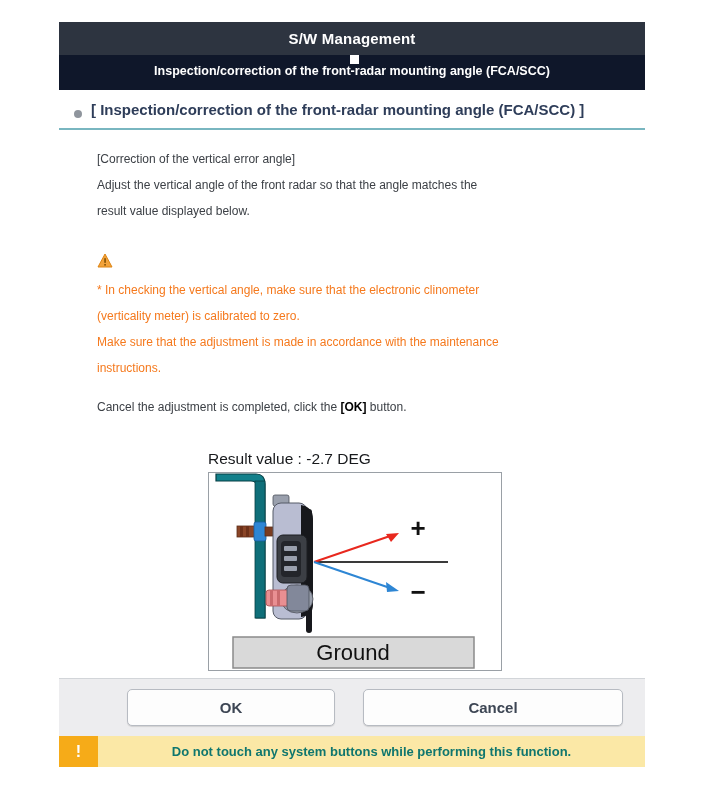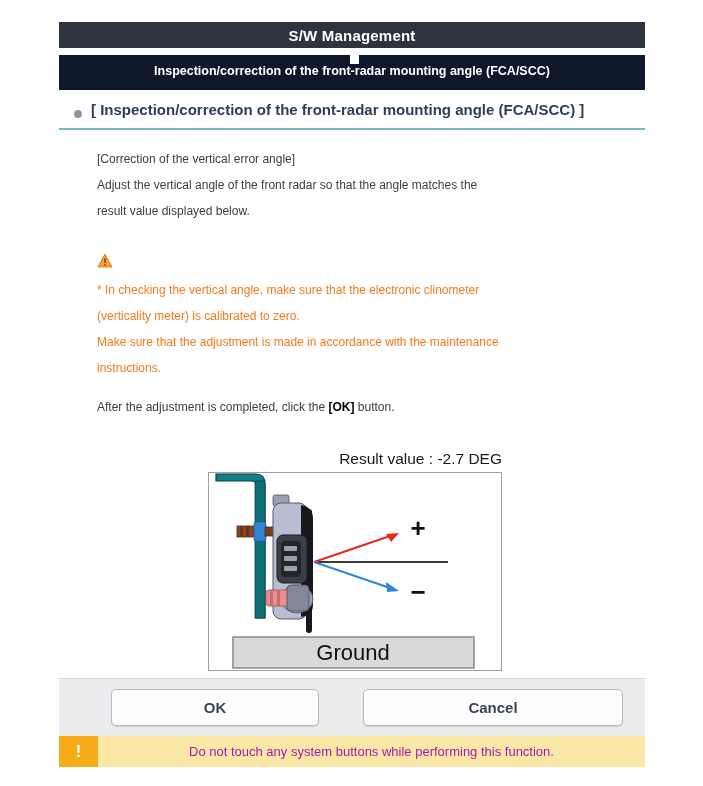--- a/index.html
+++ b/index.html
@@ -4,21 +4,21 @@
 <style>
   html,body{margin:0;padding:0;background:#fff;}
   .canvas{
     position:relative;width:703px;height:786px;background:#ffffff;overflow:hidden;
     font-family:"Liberation Sans",sans-serif;-webkit-font-smoothing:antialiased;
   }
   .abs{position:absolute;}
 
   
   .hdr-dark{
-    left:59px;top:22px;width:586px;height:26px;background:#2d3440;color:#fff;
+    left:59px;top:22px;width:586px;height:33px;background:#2d3440;color:#fff;
     display:flex;align-items:center;justify-content:center;
     font-size:15px;font-weight:bold;letter-spacing:.2px;
   }
   .hdr-teal{
     left:59px;top:55px;width:586px;height:35px;background:#0f172a;color:#fff;
     display:flex;align-items:center;font-size:12.5px;font-weight:bold;flex-direction:column;
   }
   .hdr-teal .sq{width:9px;height:9px;background:#fff;margin:0 9px 0 14px;flex:0 0 auto;}
 
   
@@ -32,39 +32,39 @@
   
   .para{left:97px;width:540px;color:#3c4046;font-size:12px;line-height:26px;}
   .para div{white-space:nowrap;}
   .para-instruction{top:146px;}
   .warn-icon{left:97px;top:253px;width:16px;height:15px;}
   .para-caution{top:277px;color:#f5791d;}
   .para-action{top:394px;white-space:nowrap;}
   .ok-token{color:#000000;font-weight:bold;}
 
   
-  .result-label{left:208px;top:450px;width:294px;text-align:right;color:#17191c;font-size:15.5px;}
+  .result-label{left:208px;top:450px;width:294px;text-align:left;color:#17191c;font-size:15.5px;}
   .img-box{left:208px;top:472px;width:294px;height:199px;background:#fff;border:1px solid #9aa0a6;box-sizing:border-box;}
 
   
   .btn-bar{left:59px;top:678px;width:586px;height:58px;background:#ededef;border-top:1px solid #d2d5d9;box-sizing:border-box;}
   .btn{
     position:absolute;top:10px;height:37px;background:#fdfdfd;border:1px solid #b7bbc2;border-radius:5px;
     color:#3d4654;font-size:15px;font-weight:bold;font-family:"Liberation Sans",sans-serif;
     display:flex;align-items:center;justify-content:center;box-shadow:0 1px 1px rgba(0,0,0,.12);
     cursor:pointer;padding:0;box-sizing:border-box;
   }
-  .btn-ok{left:52px;width:208px;}
+  .btn-ok{left:68px;width:208px;}
   .btn-cancel{left:304px;width:260px;}
 
   .notice{left:59px;top:736px;width:586px;height:31px;background:#fbe8a6;display:flex;align-items:stretch;}
   .notice-icon{width:39px;background:#f6ab18;color:#fff;font-size:16px;font-weight:bold;
     display:flex;align-items:center;justify-content:center;flex:0 0 auto;}
   .notice-text{flex:1;display:flex;align-items:center;justify-content:center;
-    color:#a21caf;font-size:13px;font-weight:normal;}
+    color:#0f766e;font-size:13px;font-weight:bold;}
 </style>
 </head>
 <body>
 
 <div class="canvas">
 
   <div class="abs hdr-dark">
     <span>S/W Management</span>
   </div>
 
@@ -91,21 +91,21 @@
     <rect x="7.3" y="11" width="1.5" height="1.6" fill="#7a4a00"></rect>
   </svg>
   <div class="abs para para-caution">
     <div>* In checking the vertical angle, make sure that the electronic clinometer</div>
     <div>(verticality meter) is calibrated to zero.</div>
     <div>Make sure that the adjustment is made in accordance with the maintenance</div>
     <div>instructions.</div>
   </div>
 
   <div class="abs para para-action">
-    <span>After the adjustment is completed, click the </span><span class="ok-token">[OK]</span><span> button.</span>
+    <span>Cancel the adjustment is completed, click the </span><span class="ok-token">[OK]</span><span> button.</span>
   </div>
 
   <div class="abs result-label">Result value : -2.7 DEG</div>
 
   <div class="abs img-box">
     <svg width="292" height="197" viewBox="0 0 292 197">
 
       <path d="M7 1 L47 1 Q56 1 56 11 L56 145 L47 145 L47 12 Q47 8 42 8 L7 8 Z" fill="#12808b" stroke="#063f44" stroke-width="1.2"></path>
       <rect x="46" y="8" width="10" height="137" fill="#0f6f79" stroke="#063f44" stroke-width="0.8"></rect>
 

